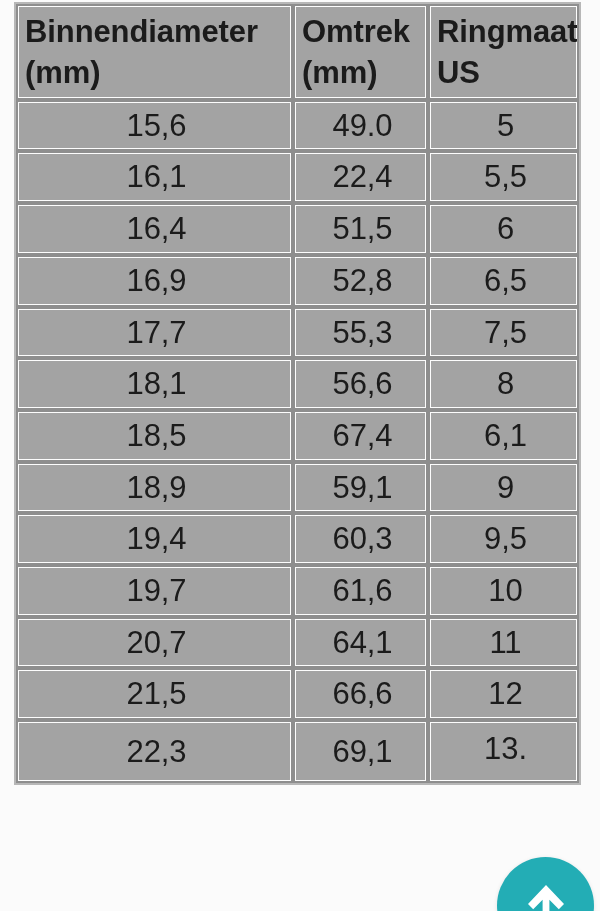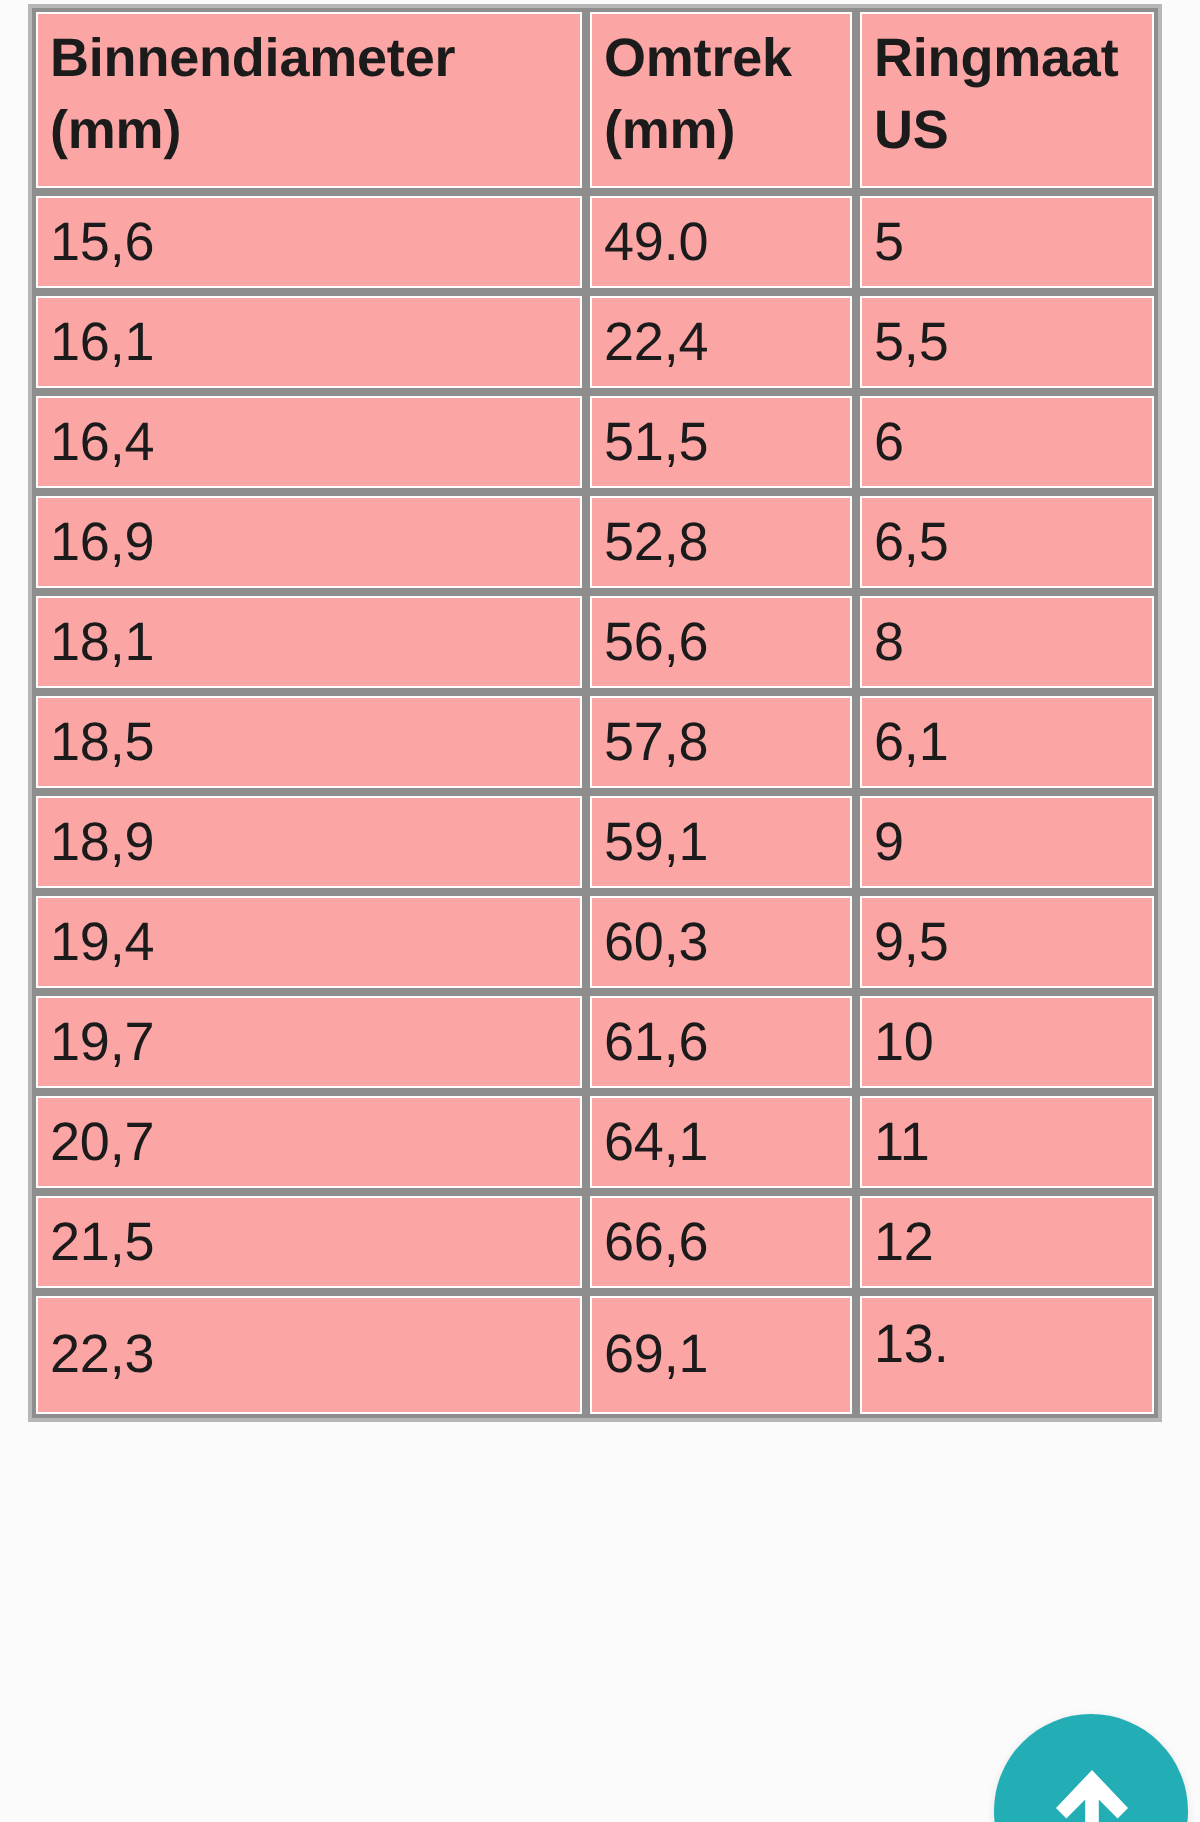--- a/index.html
+++ b/index.html
@@ -36,41 +36,42 @@
     table-layout: fixed;
   }
   #ring-size-table col.c1 { width: 277px; }
   #ring-size-table col.c2 { width: 135px; }
   #ring-size-table col.c3 { width: 151px; }
 
   #ring-size-table th,
   #ring-size-table td {
     border: 2px solid #8e8e8e;
     box-shadow: inset 0 0 0 1px #fdfdfd;
-    background: #fca5a5;
+    background: #a3a3a3;
     padding: 4px 3px 4px 7px;
     vertical-align: middle;
     text-align: left;
     color: #1b1b1b;
-    font-size: 27px;
+    font-size: 31px;
     line-height: 1.28;
     letter-spacing: -0.1px;
     white-space: nowrap;
     overflow: hidden;
   }
   #ring-size-table thead th {
     font-weight: 700;
     height: 78px;
     vertical-align: top;
     padding-top: 6px;
     white-space: normal;
     line-height: 1.32;
   }
   #ring-size-table tbody td {
     height: 38px;
+    text-align: center;
   }
   #ring-size-table tbody tr:last-child td {
     height: 48px;
     vertical-align: top;
     padding-top: 7px;
   }
   #ring-size-table tbody tr:last-child td.diam,
   #ring-size-table tbody tr:last-child td.circ {
     vertical-align: middle;
     padding-top: 4px;
@@ -143,27 +144,32 @@
           <td class="diam">16,4</td>
           <td class="circ">51,5</td>
           <td class="us">6</td>
         </tr>
         <tr>
           <td class="diam">16,9</td>
           <td class="circ">52,8</td>
           <td class="us">6,5</td>
         </tr>
         <tr>
+          <td class="diam">17,7</td>
+          <td class="circ">55,3</td>
+          <td class="us">7,5</td>
+        </tr>
+        <tr>
           <td class="diam">18,1</td>
           <td class="circ">56,6</td>
           <td class="us">8</td>
         </tr>
         <tr>
           <td class="diam">18,5</td>
-          <td class="circ">57,8</td>
+          <td class="circ">67,4</td>
           <td class="us">6,1</td>
         </tr>
         <tr>
           <td class="diam">18,9</td>
           <td class="circ">59,1</td>
           <td class="us">9</td>
         </tr>
         <tr>
           <td class="diam">19,4</td>
           <td class="circ">60,3</td>

